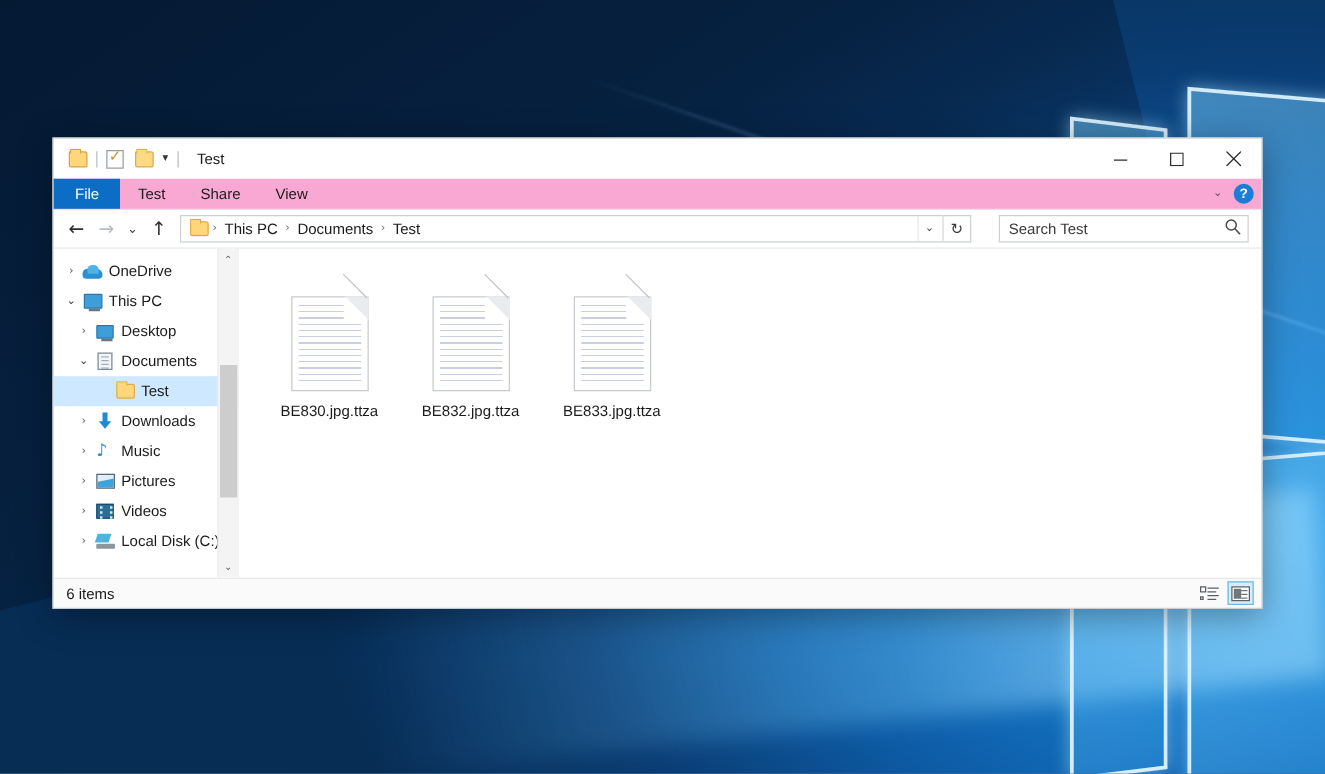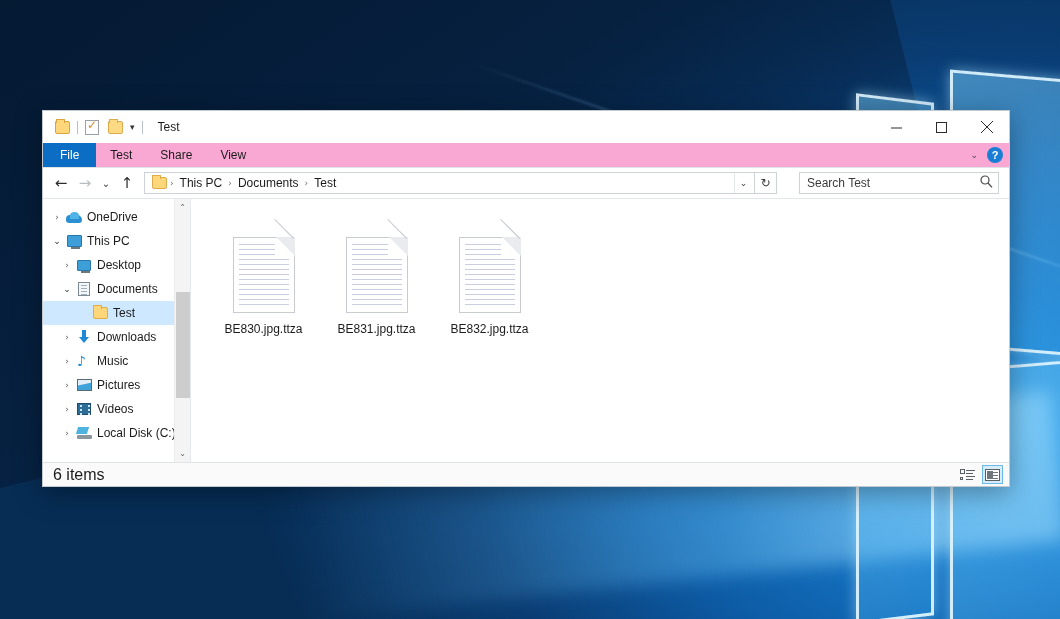--- a/index.html
+++ b/index.html
@@ -346,21 +346,21 @@
   }
 
   
   .statusbar {
     flex: 0 0 24px; height: 24px;
     border-top: 1px solid #dfe3e6;
     background: #fafafa;
     display: flex; align-items: center;
     padding: 0 6px 0 10px;
   }
-  .status-text { font-size: 16px; color: #1b1b1b; }
+  .status-text { font-size: 12px; color: #1b1b1b; }
   .viewbtns { margin-left: auto; display: flex; align-items: center; gap: 4px; }
   .viewbtn {
     width: 21px; height: 19px; display: flex; align-items: center; justify-content: center;
     border: 1px solid transparent;
   }
   .viewbtn.active { border-color: #6cb8e8; background: #d6ecfa; }
 
   .ico-details { width: 15px; height: 11px; position: relative; }
   .ico-details::before {
     content: ""; position: absolute; left: 0; top: 0; width: 3px; height: 3px;
@@ -581,40 +581,40 @@
         <div class="fileitem">
           <div class="doc-ico">
             <div class="lines"></div>
               <div class="lines-mask"></div>
               <div class="fold"></div>
               <div class="fold-line"></div>
           </div>
           <div class="filelabel">BE830.jpg.ttza</div>
         </div>
 
+
         <div class="fileitem">
           <div class="doc-ico">
             <div class="lines"></div>
               <div class="lines-mask"></div>
               <div class="fold"></div>
               <div class="fold-line"></div>
           </div>
-          <div class="filelabel">BE831.jpg.ttza</div>
+          <div class="filelabel">BE832.jpg.ttza</div>
         </div>
 
         <div class="fileitem">
           <div class="doc-ico">
             <div class="lines"></div>
               <div class="lines-mask"></div>
               <div class="fold"></div>
               <div class="fold-line"></div>
           </div>
-          <div class="filelabel">BE832.jpg.ttza</div>
-        </div>
-
+          <div class="filelabel">BE833.jpg.ttza</div>
+        </div>
 
 
 
       </div>
     </div>
 
     <div class="statusbar">
       <div class="status-text">6 items</div>
       <div class="viewbtns">
         <div class="viewbtn">

